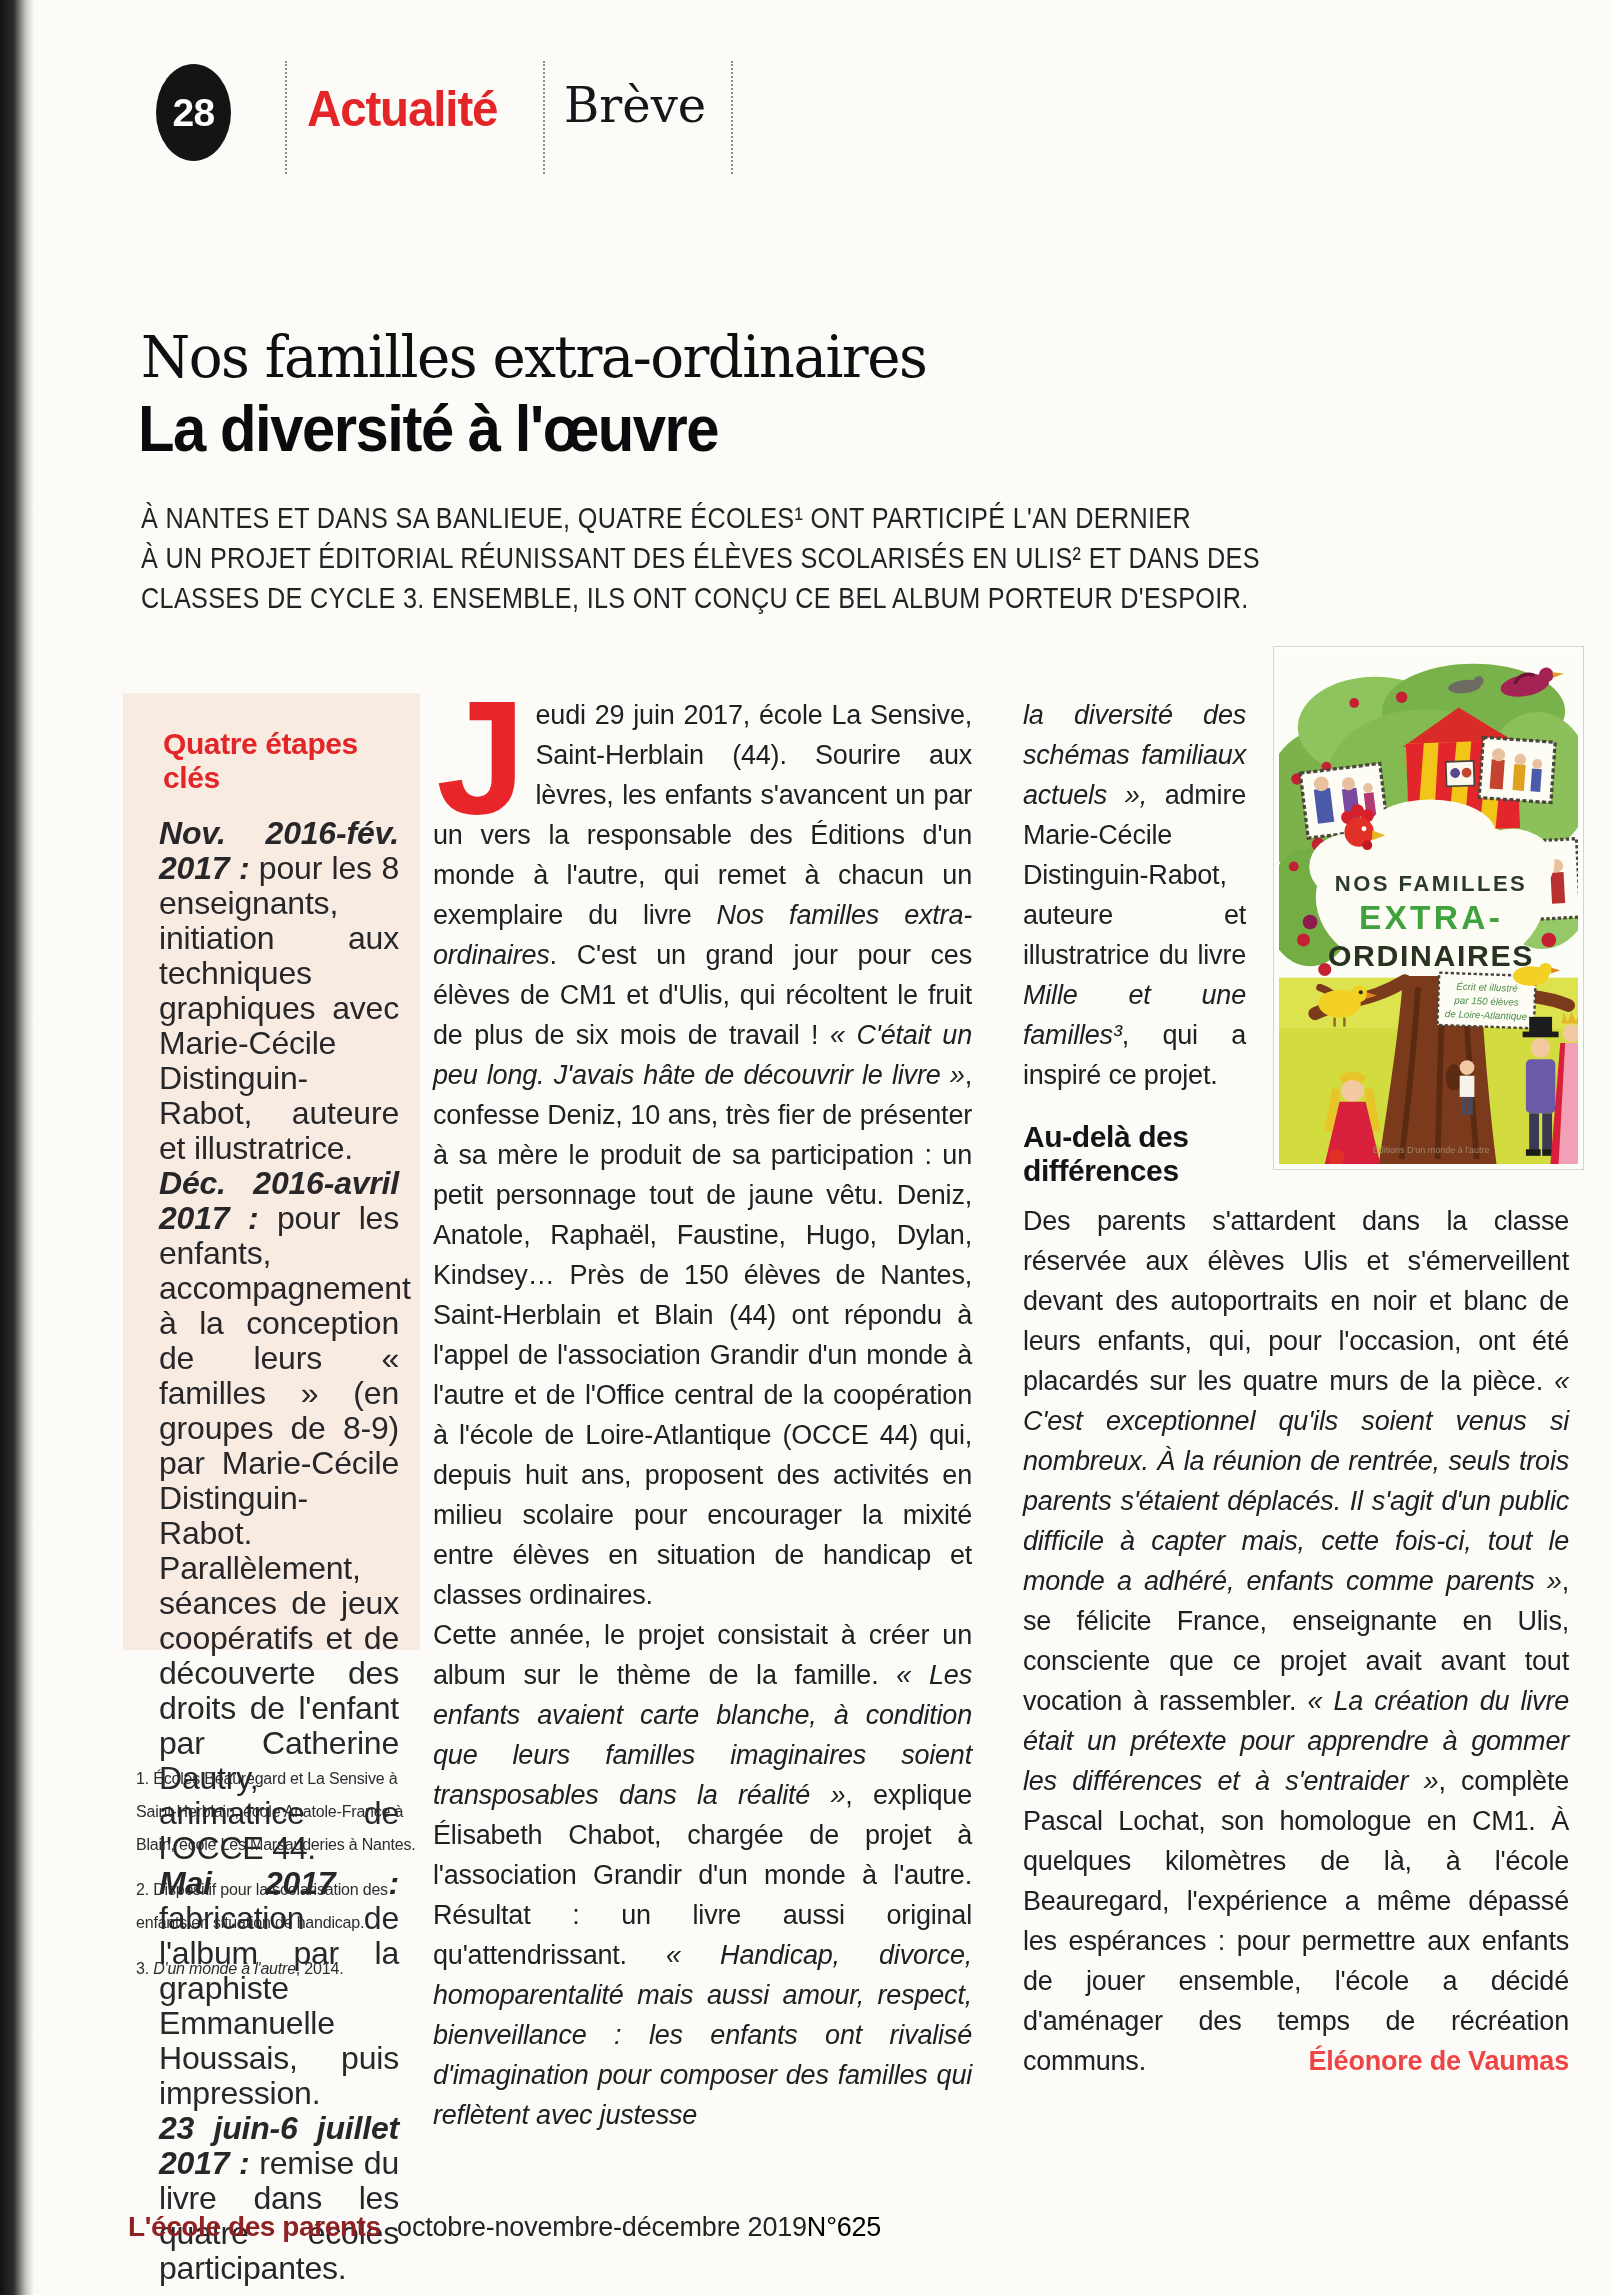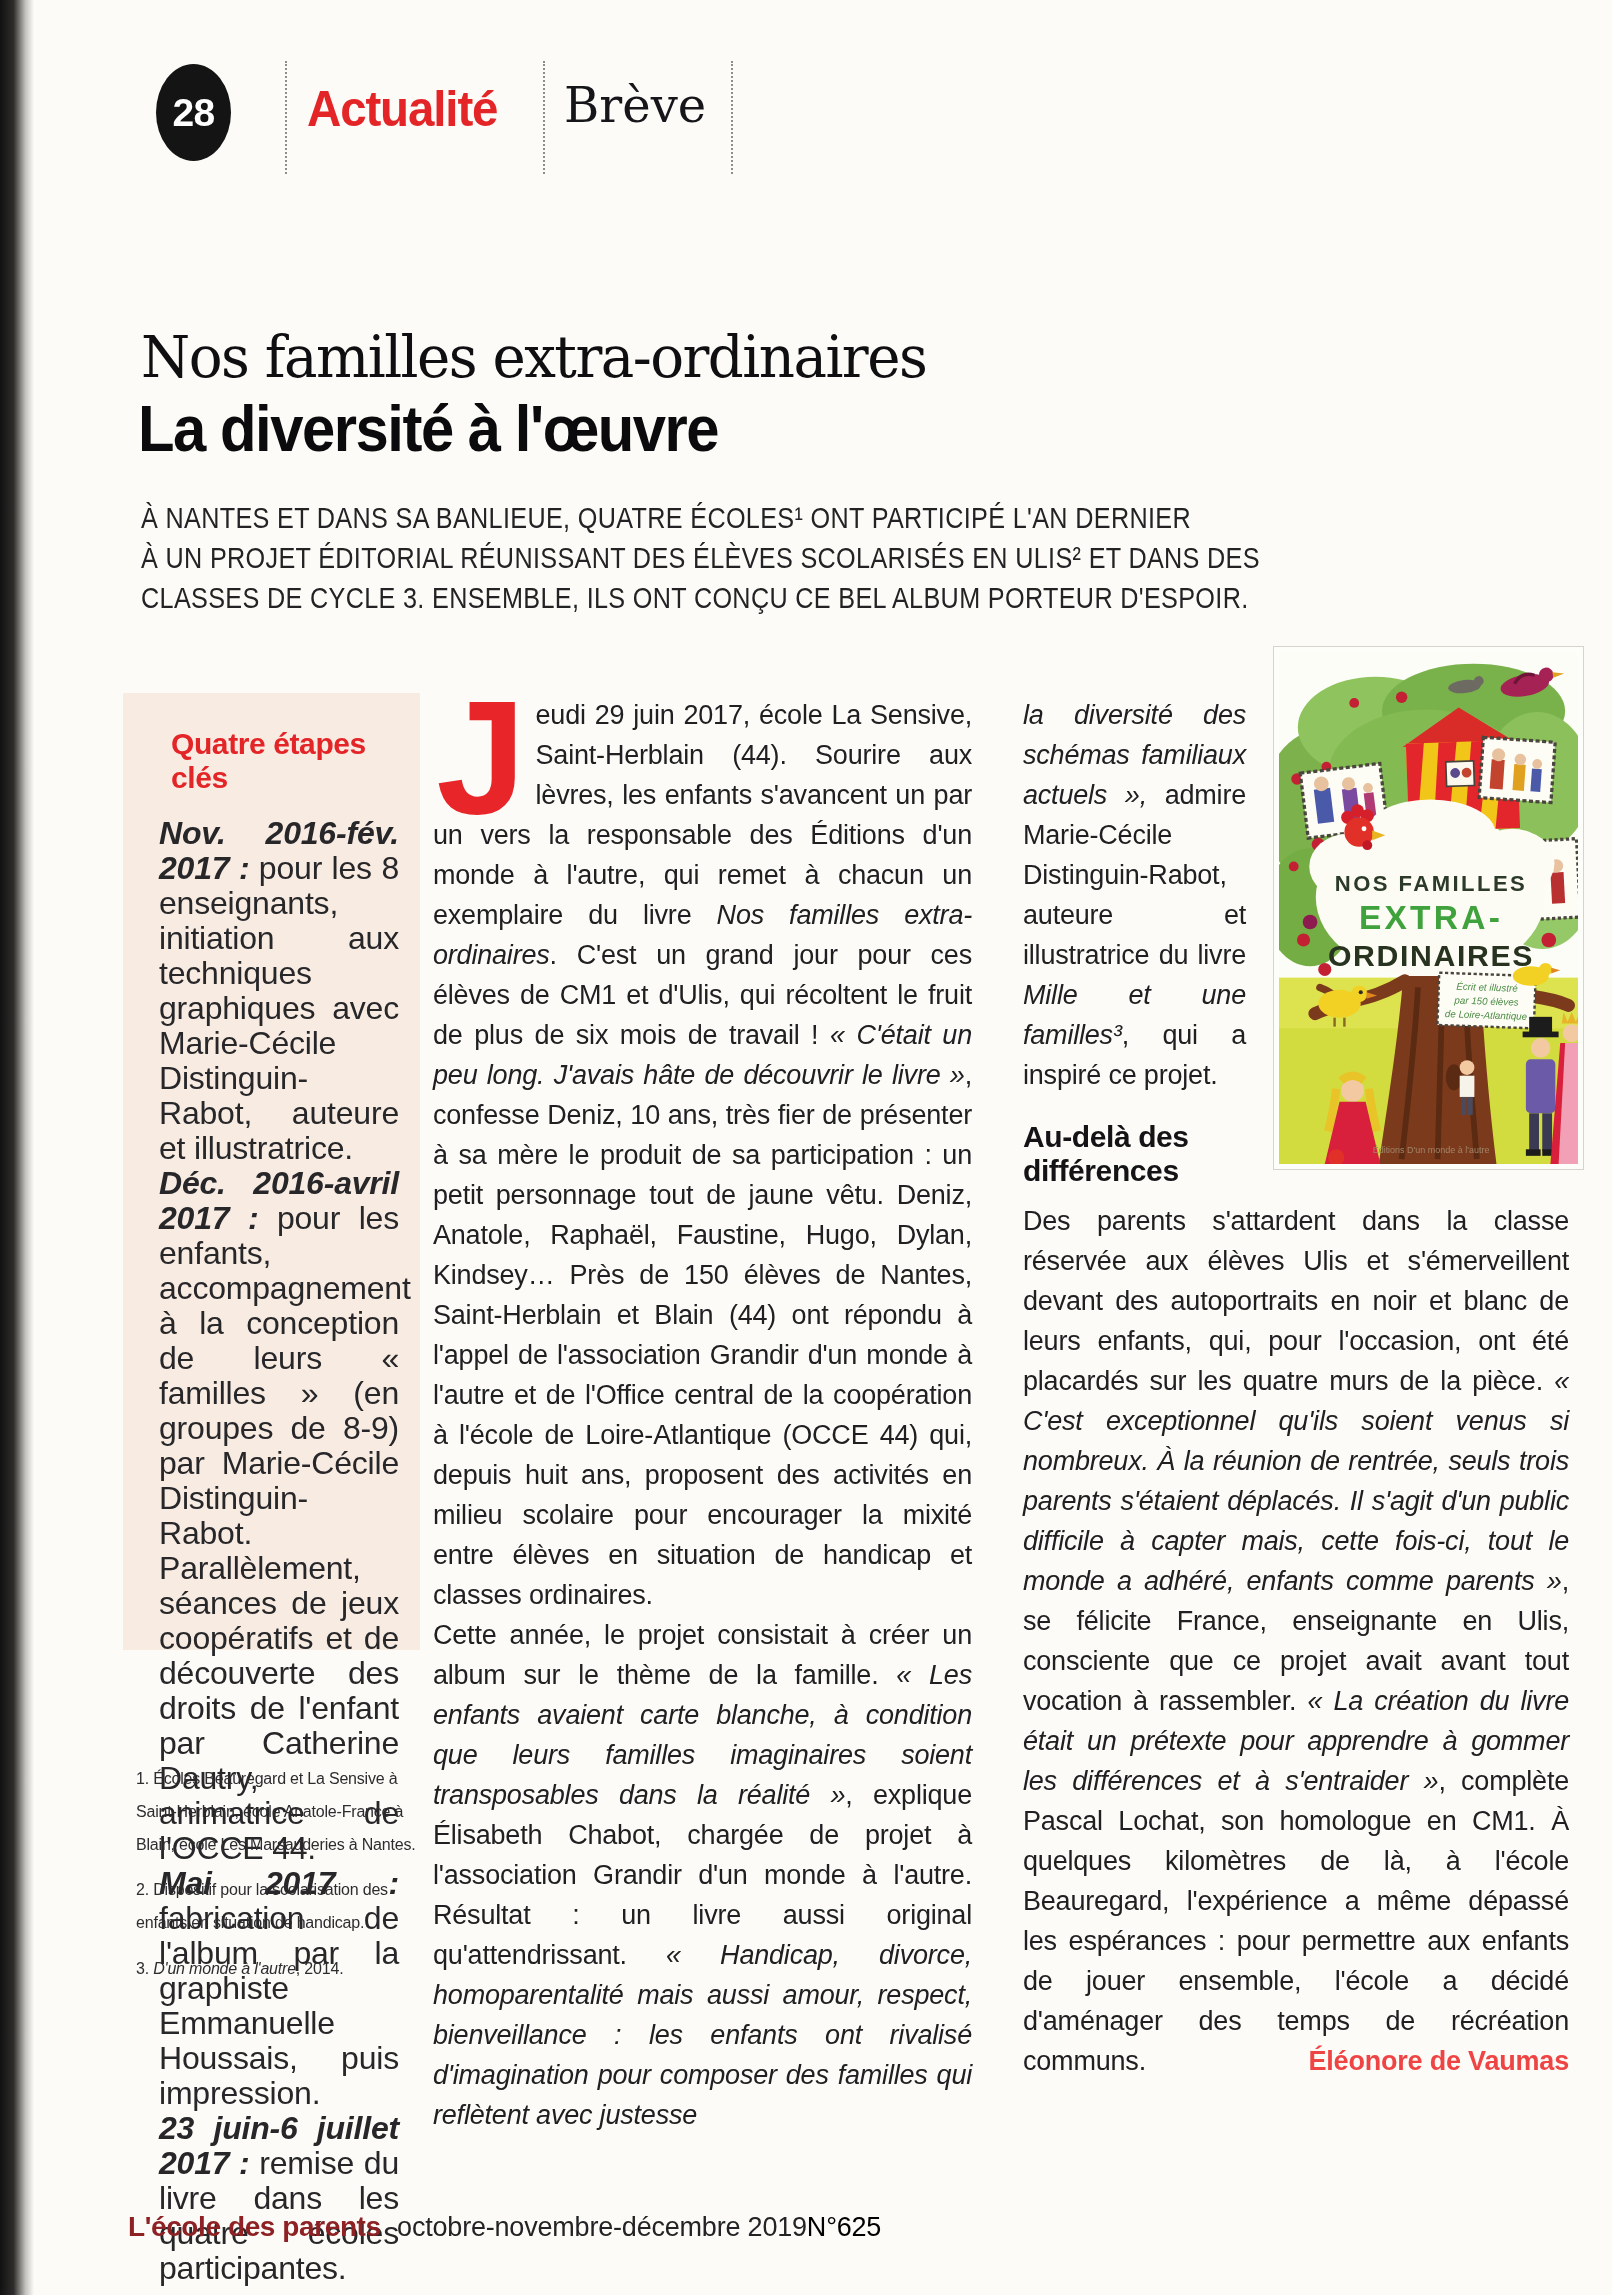--- a/index.html
+++ b/index.html
@@ -23,21 +23,21 @@
   .kicker{left:141px;top:323px;font-family:"DejaVu Serif","Liberation Serif",serif;
     font-size:58px;color:#0f0f12;letter-spacing:-1.6px;transform:scaleX(.97);transform-origin:0 0;white-space:nowrap;}
   .headline{left:138px;top:391px;font-size:65px;font-weight:800;color:#0b0b0d;
     letter-spacing:-1.6px;transform:scaleX(.92);transform-origin:0 0;white-space:nowrap;}
   .standfirst{left:141px;top:498px;}
   .standfirst div{font-size:30px;line-height:40px;color:#232325;letter-spacing:0.4px;
     transform:scaleX(.84);transform-origin:0 0;white-space:nowrap;font-weight:500;}
   
   .sidebar{left:123px;top:693px;width:297px;height:957px;background:#f8ebe2;box-sizing:border-box;
     padding:34px 21px 0 36px;}
-  .sidebar-title{color:#e42528;font-size:30px;font-weight:800;letter-spacing:-0.4px;margin:0 0 21px 12px;}
+  .sidebar-title{color:#e42528;font-size:30px;font-weight:800;letter-spacing:-0.4px;margin:0 0 21px 4px;}
   .sidebar p{margin:0;font-size:32px;line-height:35px;text-align:justify;color:#27272a;letter-spacing:-0.2px;}
   .bi{font-weight:bold;font-style:italic;}
   .i{font-style:italic;}
   
   .colmain{left:433px;top:695px;width:539px;}
   .colright{left:1023px;top:695px;width:546px;}
   .colmain p,.colright p{margin:0;font-size:27px;line-height:40px;text-align:justify;
     color:#202023;letter-spacing:-0.2px;}
   .dropcap{float:left;color:#e8262a;font-weight:800;font-size:161px;line-height:115px;
     padding:4.9px 13px 0 3.3px;letter-spacing:-3.3px;}

